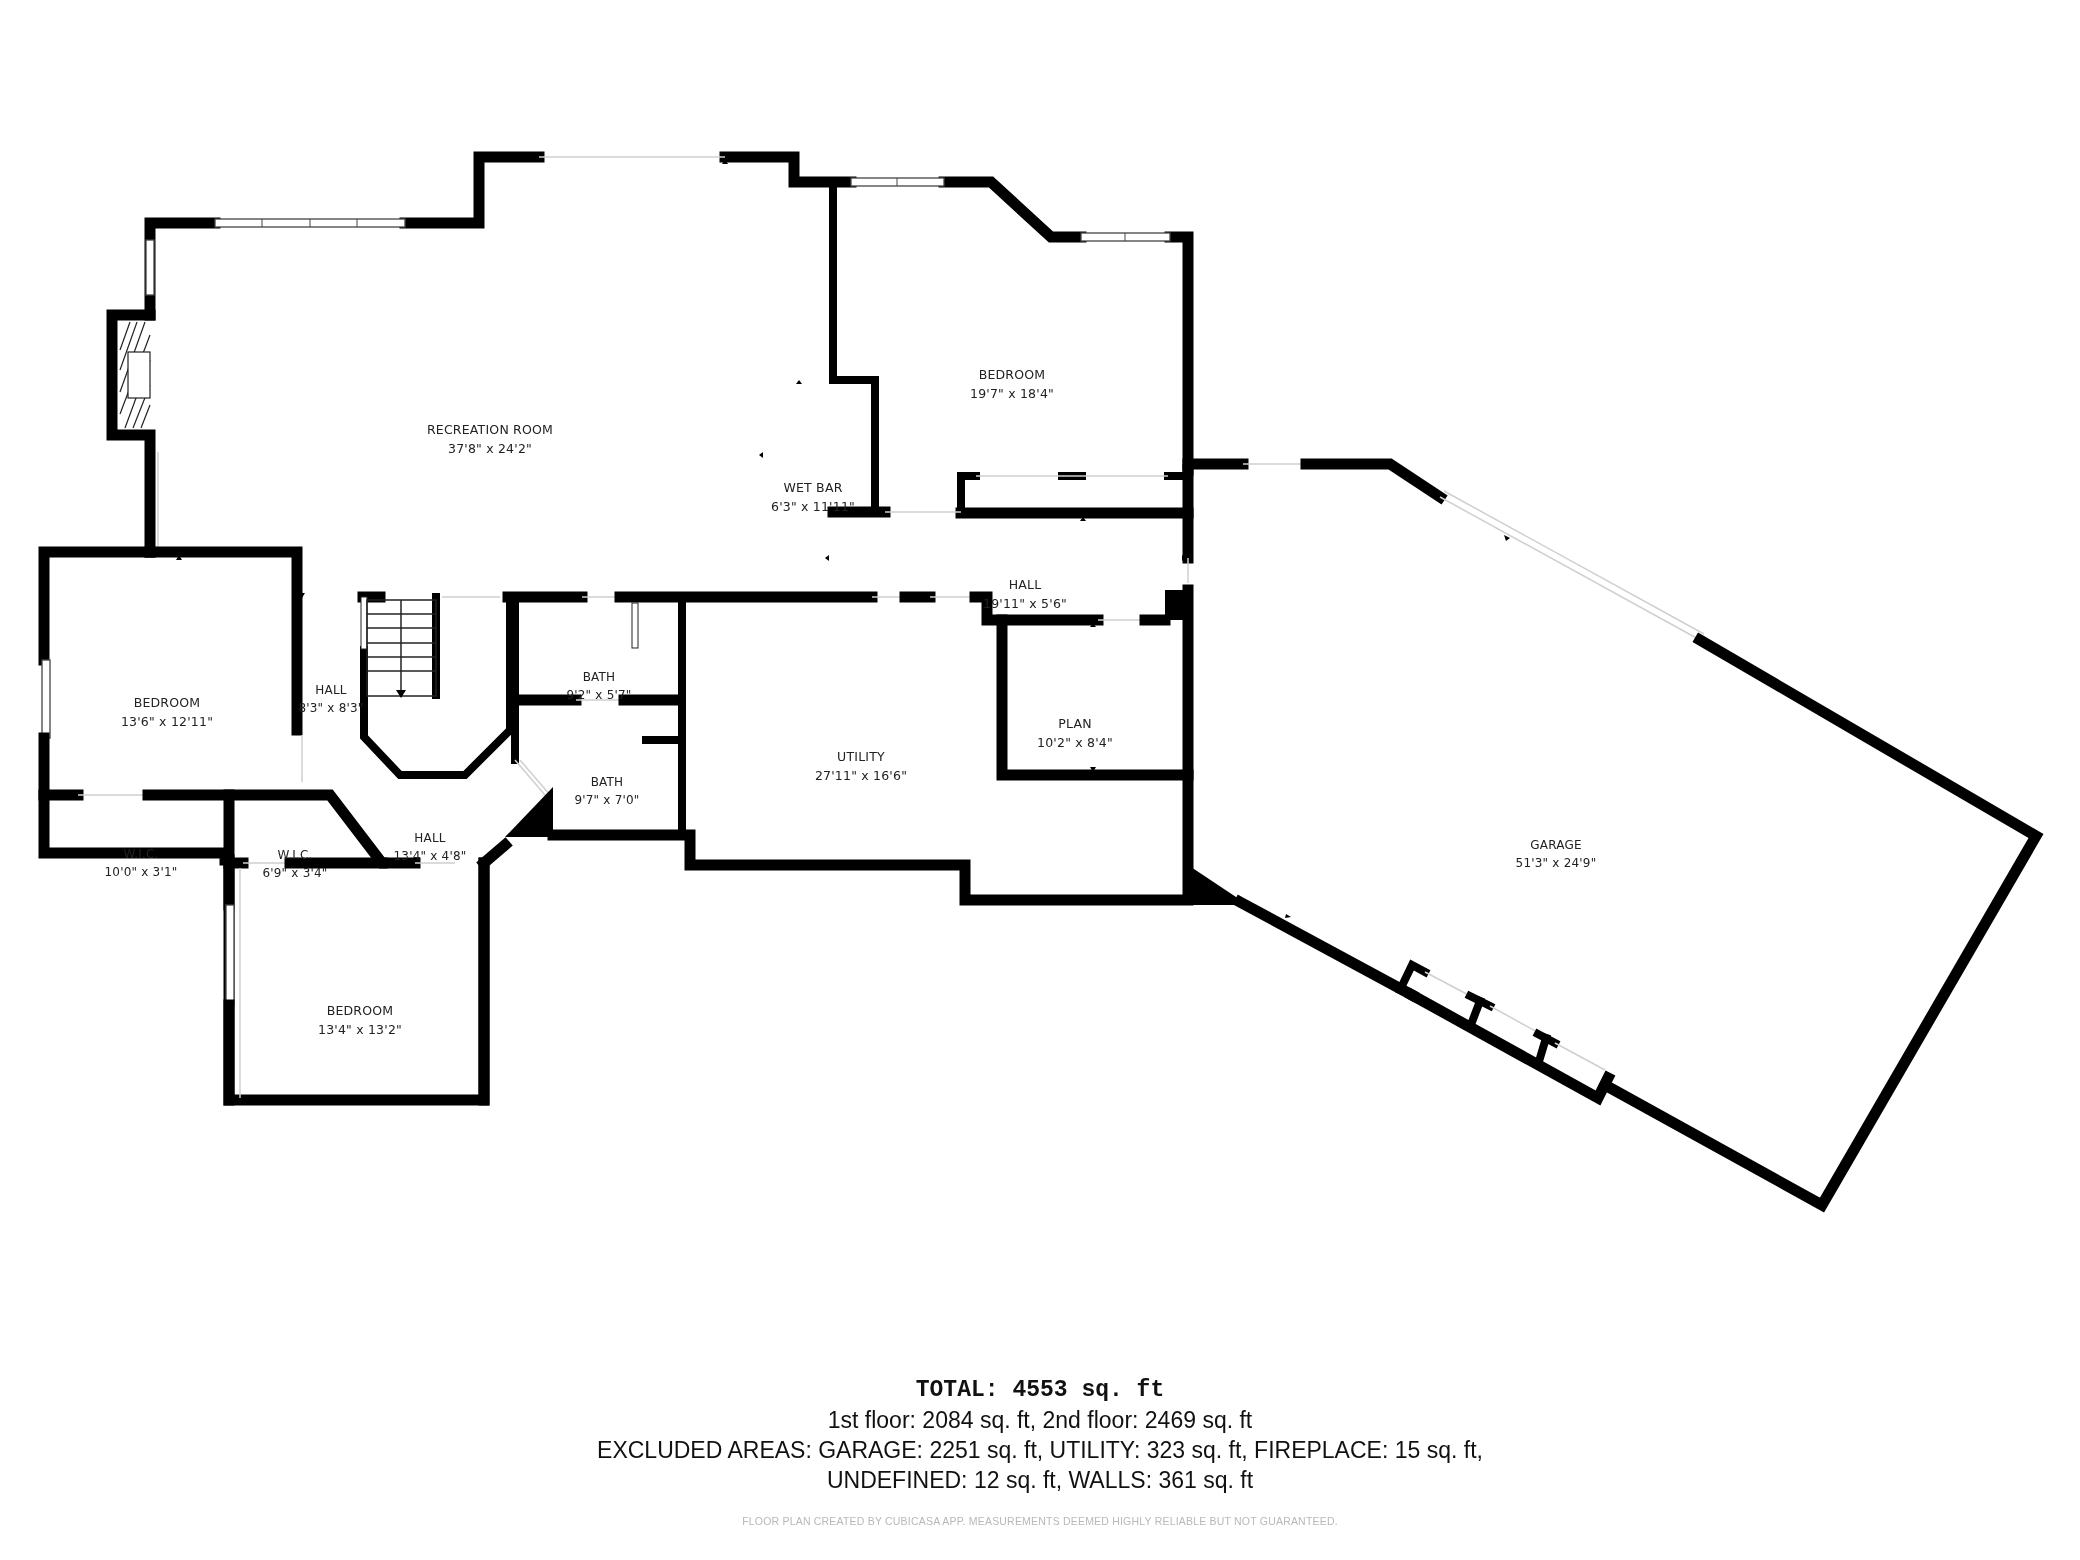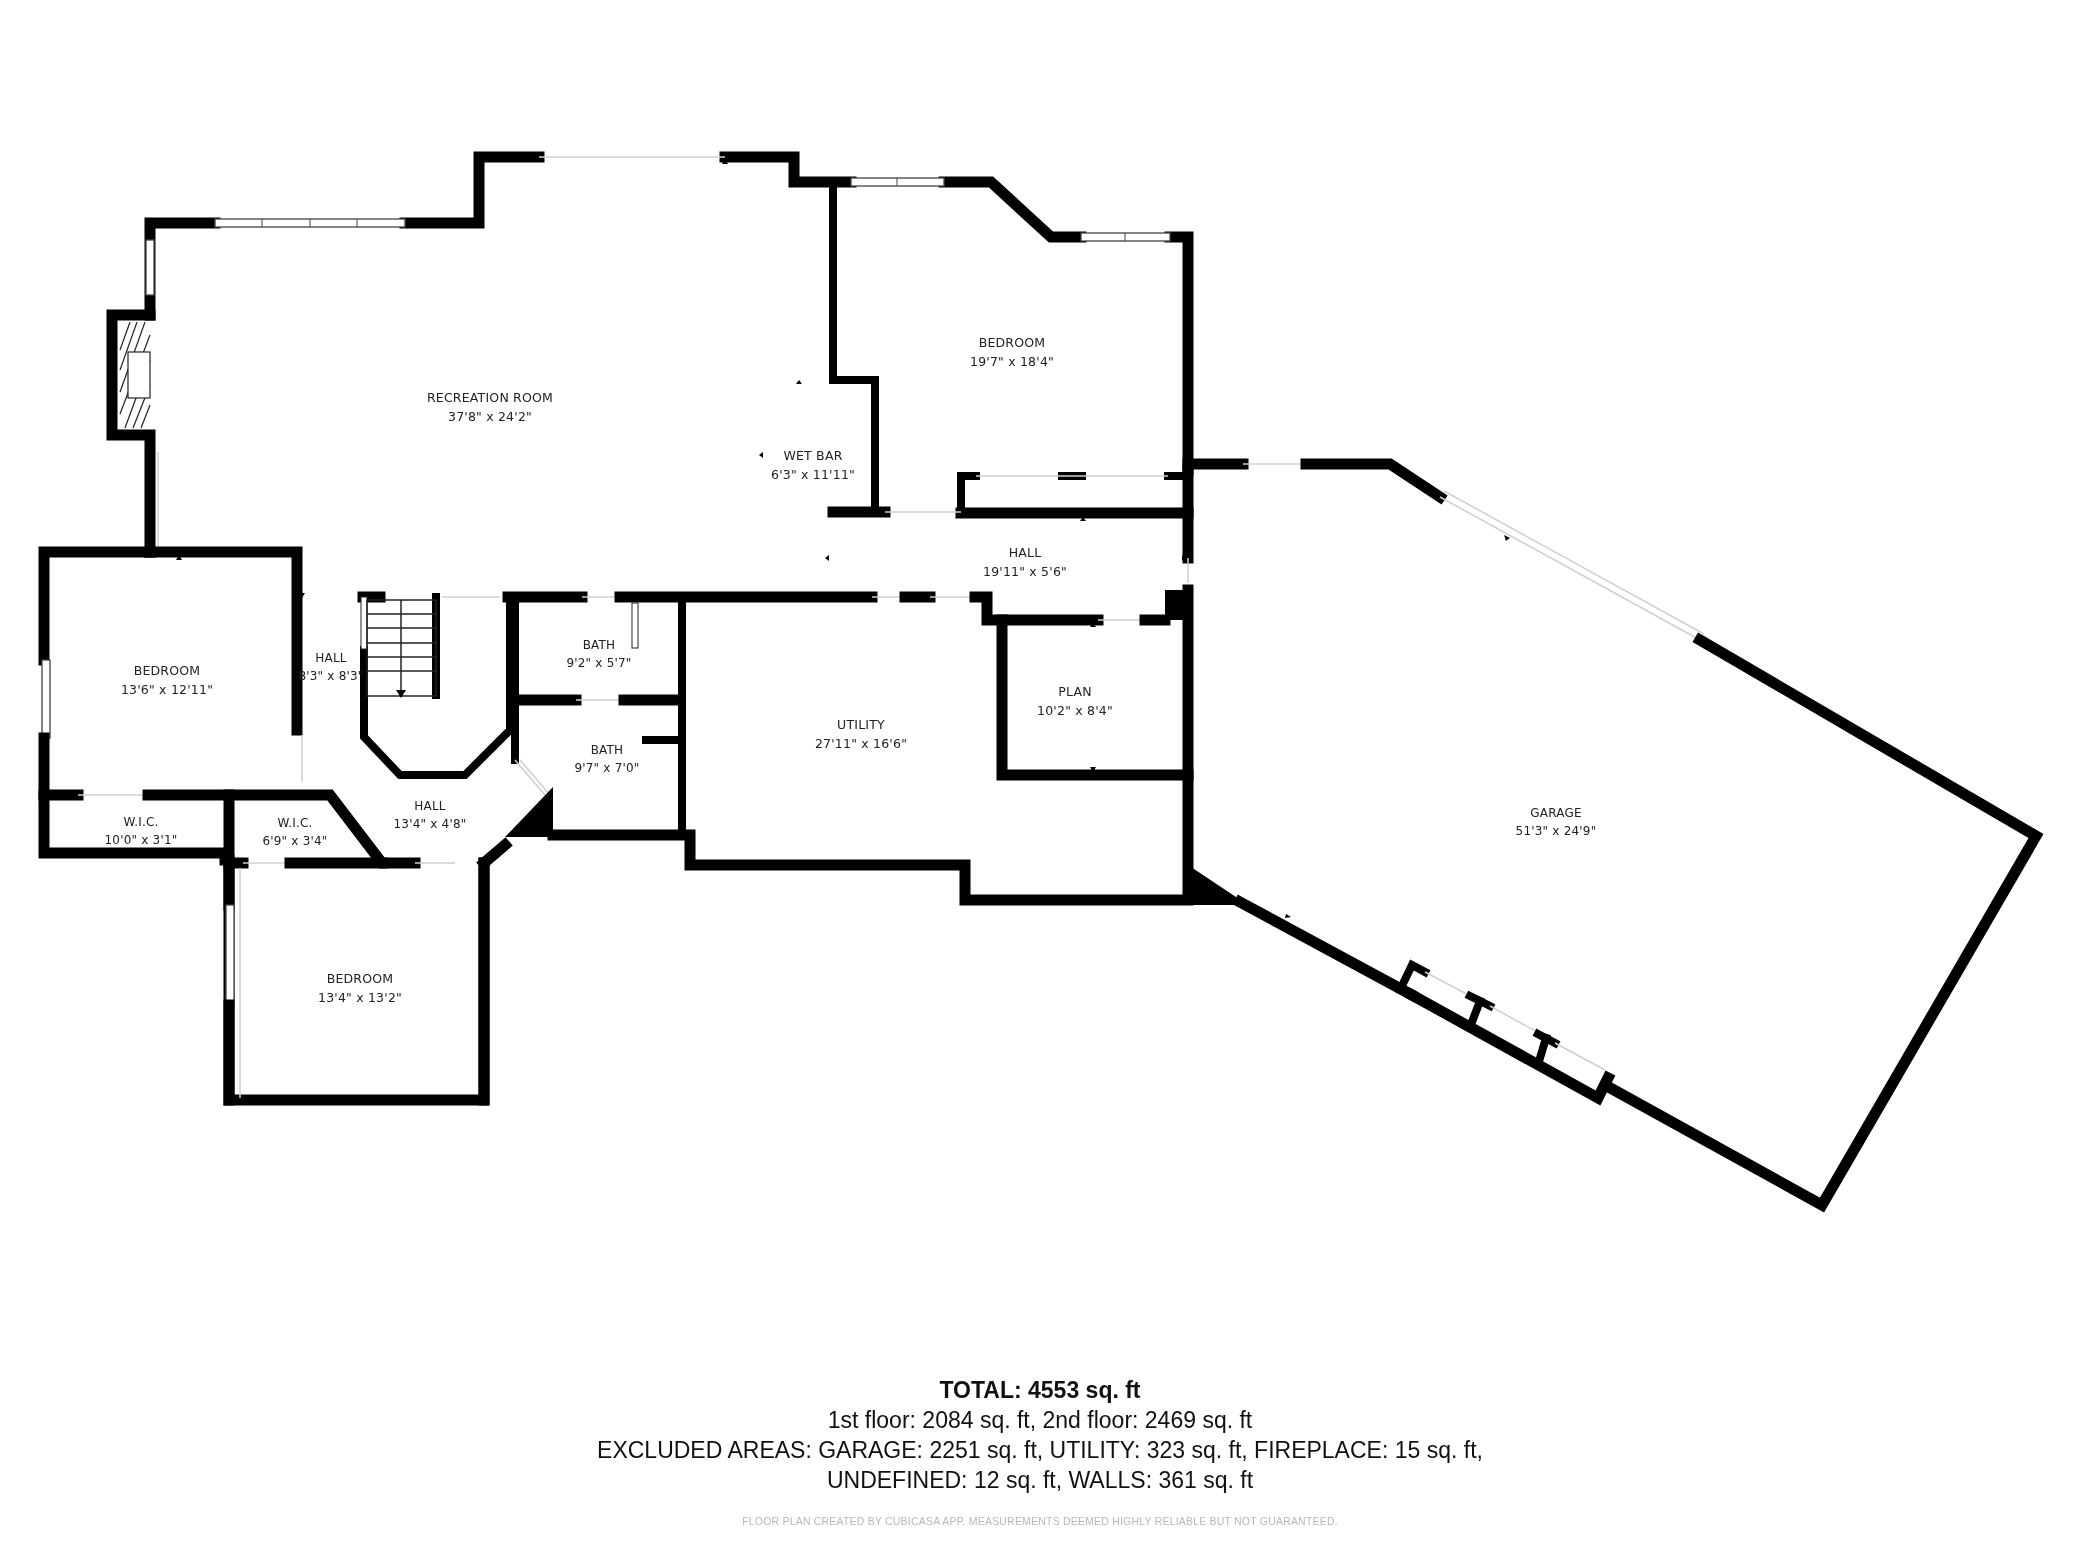--- a/index.html
+++ b/index.html
@@ -7,25 +7,25 @@
   #plan { position: absolute; left: 0; top: 0; width: 2080px; height: 1560px; }
   .wall { fill: none; stroke: #000; stroke-width: 11; stroke-linecap: square; stroke-linejoin: miter; }
   .wall-thin { fill: none; stroke: #000; stroke-width: 8; stroke-linecap: square; }
   .solid { fill: #000; stroke: none; }
   .opening { fill: none; stroke: #cfcfcf; stroke-width: 1.5; }
   .win { fill: #fff; stroke: #444; stroke-width: 1.3; }
   .win-line { stroke: #444; stroke-width: 1; }
   .stair { fill: none; stroke: #222; stroke-width: 1.5; }
   .hatch { stroke: #222; stroke-width: 1.2; }
   .tick { fill: #000; }
-  .room-label { position: absolute; transform: translate(-50%, -50%); text-align: center; color: #222; font-size: 12.5px; line-height: 19px; white-space: nowrap; letter-spacing: 0.2px; }
+  .room-label { position: absolute; transform: translate(-50%, -50%); text-align: center; color: #222; font-size: 12.5px; line-height: 19px; white-space: nowrap; letter-spacing: 0.2px; margin-top: 32px; }
   .room-label .dim { display: block; }
   .room-label.small { font-size: 12px; line-height: 18px; }
   .summary { position: absolute; left: 0; width: 2080px; top: 1375px; text-align: center; color: #111; }
-  .summary .total { font-family: Liberation Sans, sans-serif; font-weight: bold; font-size: 23px; line-height: 30px; }
+  .summary .total { font-family: Liberation Mono, monospace; font-weight: bold; font-size: 23px; line-height: 30px; }
   .summary .line { font-family: "Liberation Sans", sans-serif; font-size: 23px; line-height: 30px; }
   .credit { position: absolute; left: 0; width: 2080px; top: 1515px; text-align: center; color: #b8b8b8; font-family: "Liberation Sans", sans-serif; font-size: 10.5px; letter-spacing: 0.2px; }
 </style>
 </head>
 <body>
 
 <svg id="plan" viewBox="0 0 2080 1560" xmlns="http://www.w3.org/2000/svg">
 
   <g>
 

